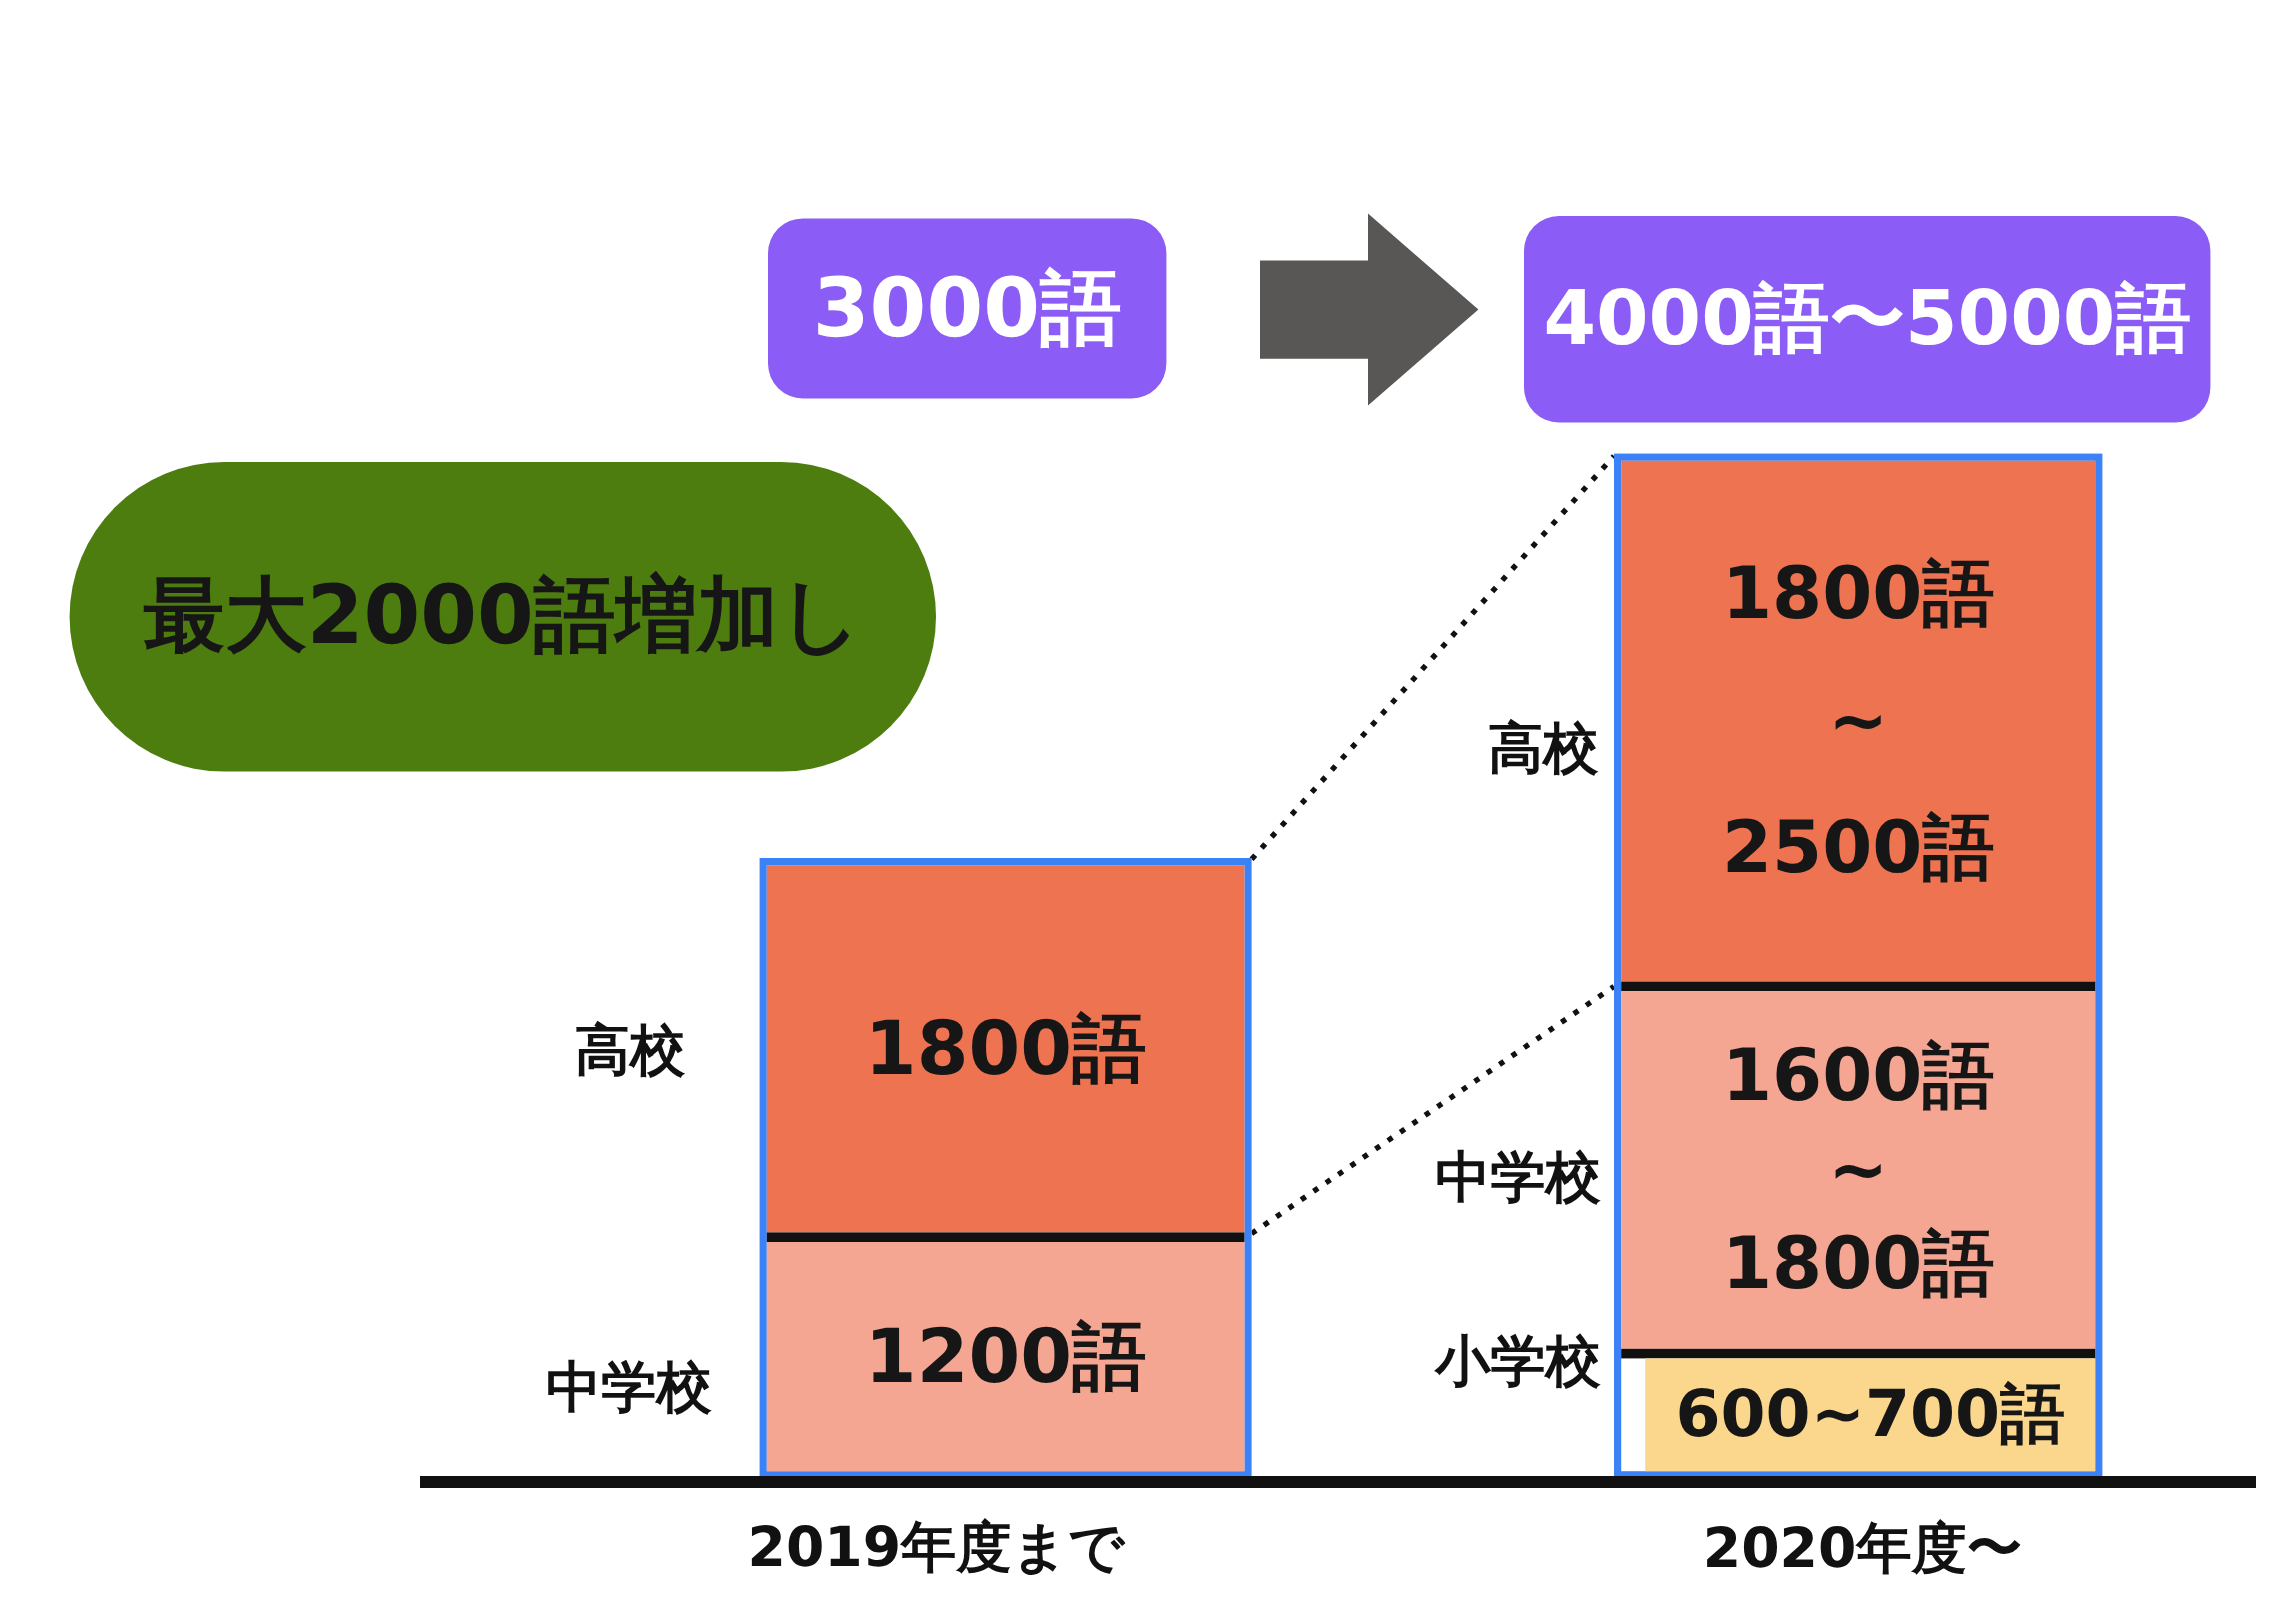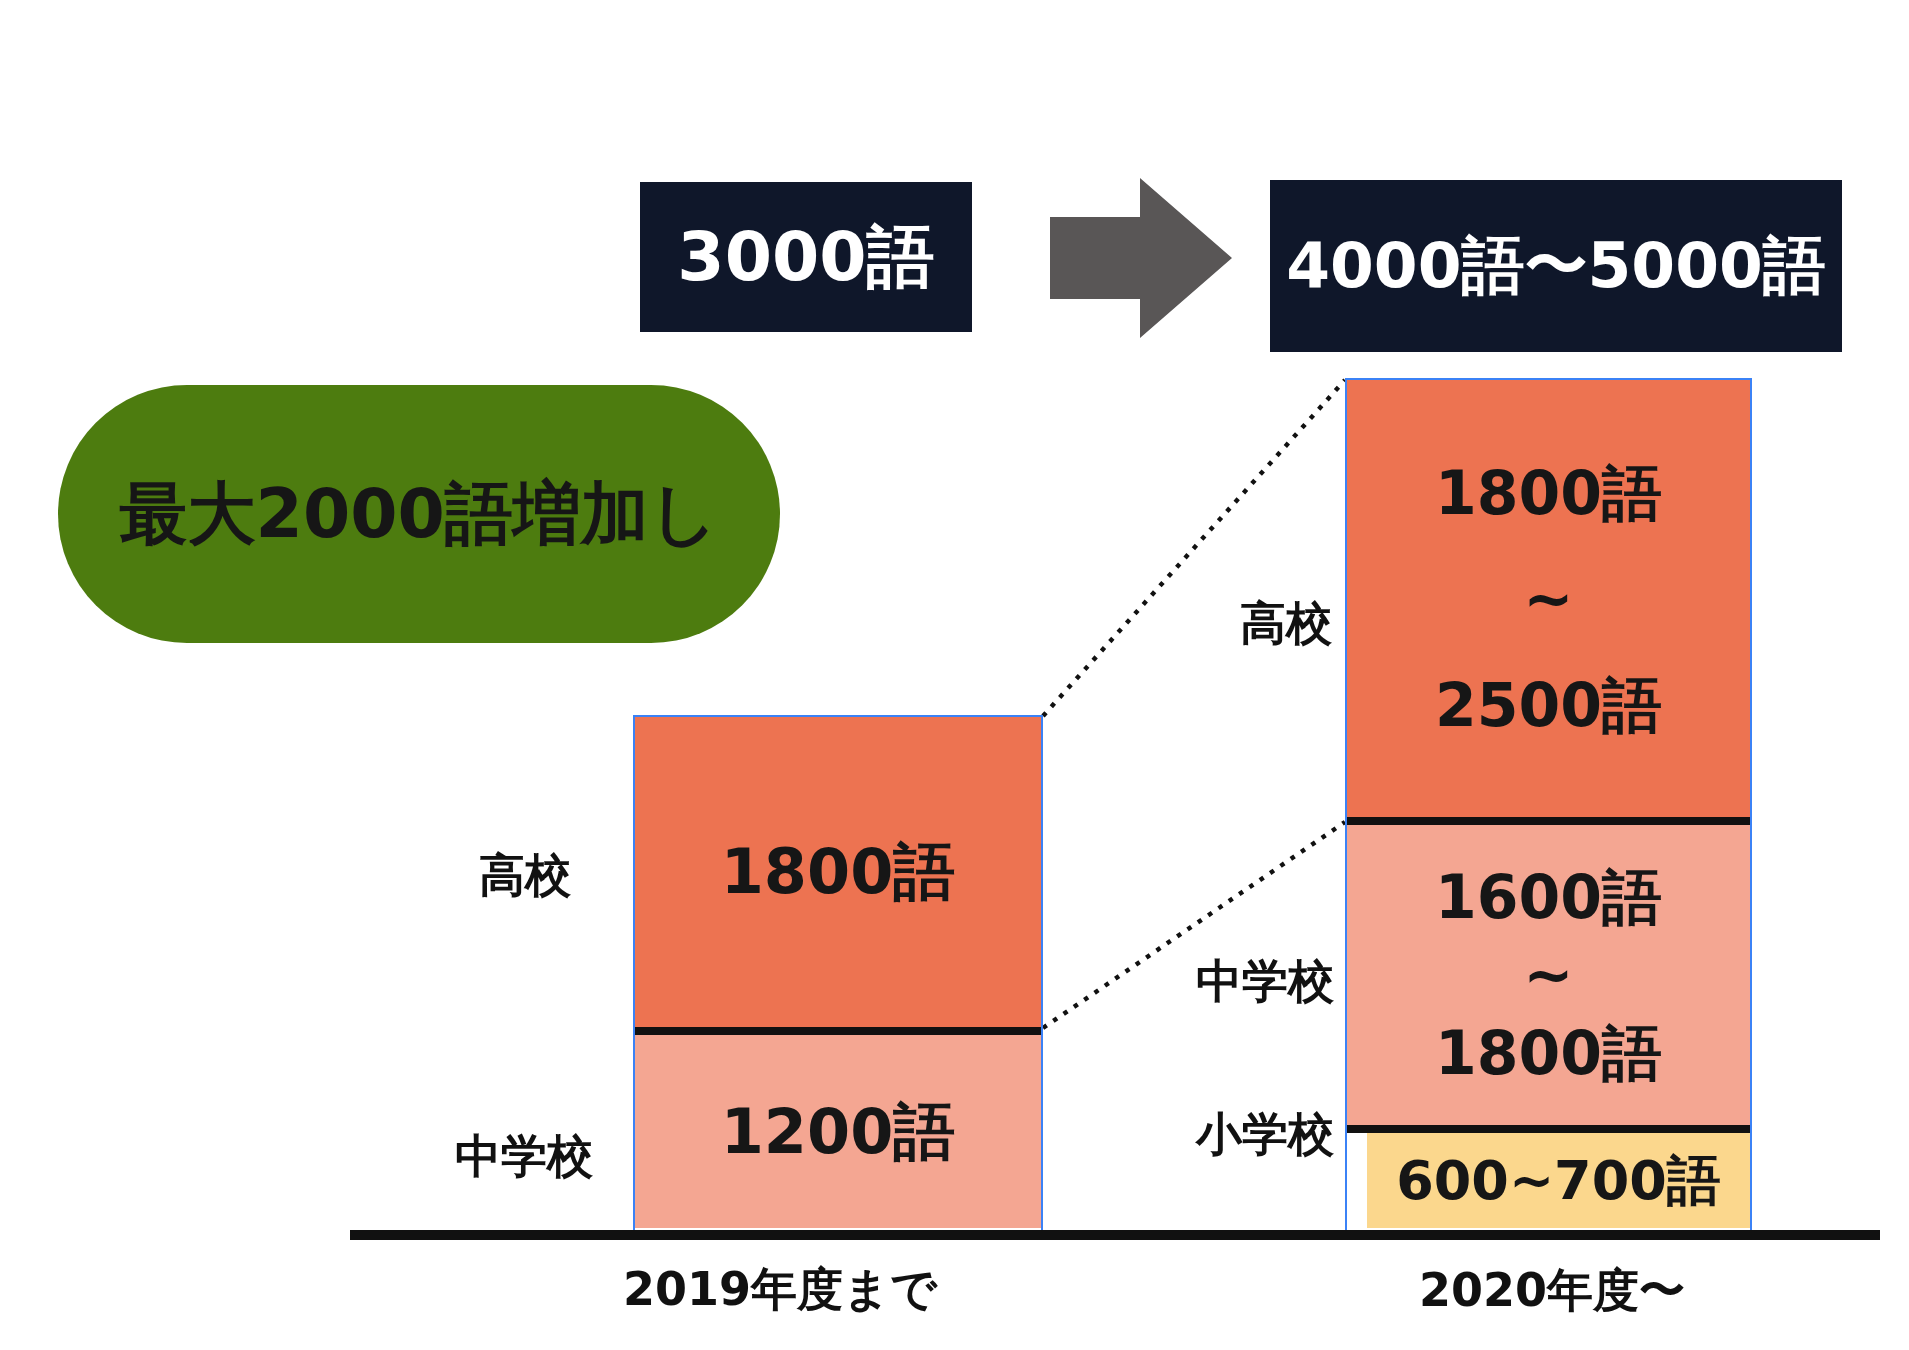--- a/index.html
+++ b/index.html
@@ -9,39 +9,40 @@
     background:#ffffff;
     overflow:hidden;
     font-family:"DejaVu Sans","Liberation Sans",sans-serif;
     color:#1b1b1b;
   }
   .abs{position:absolute;}
 
   
   .flow-box{
     display:flex;align-items:center;justify-content:center;
-    background:#0f172a;color:#ffffff;
+    background:#8b5cf6;color:#ffffff;
     font-weight:700;
+    border-radius:29px;
   }
   .flow-box.before{left:640px;top:182px;width:332px;height:150px;font-size:68px;}
   .flow-box.after{left:1270px;top:180px;width:572px;height:172px;font-size:63px;}
 
   
   .callout{
     left:58px;top:385px;width:722px;height:258px;
     background:#4d7c0f;border-radius:130px;
     display:flex;flex-direction:column;align-items:center;justify-content:center;
     font-size:68px;font-weight:700;line-height:72px;color:#161616;
     text-align:center;
   }
 
   
   .bar{
     box-sizing:border-box;
-    border:2px solid #3b82f6;
+    border:6px solid #3b82f6;
     display:flex;flex-direction:column;
     background:#fff;
   }
   .bar-left{left:633px;top:715px;width:410px;height:517px;}
   .bar-right{left:1345px;top:378px;width:407px;height:854px;}
   .seg{
     display:flex;flex-direction:column;align-items:center;justify-content:center;
     font-weight:700;color:#161616;text-align:center;
   }
   .seg.orange{background:#ED7351;}

